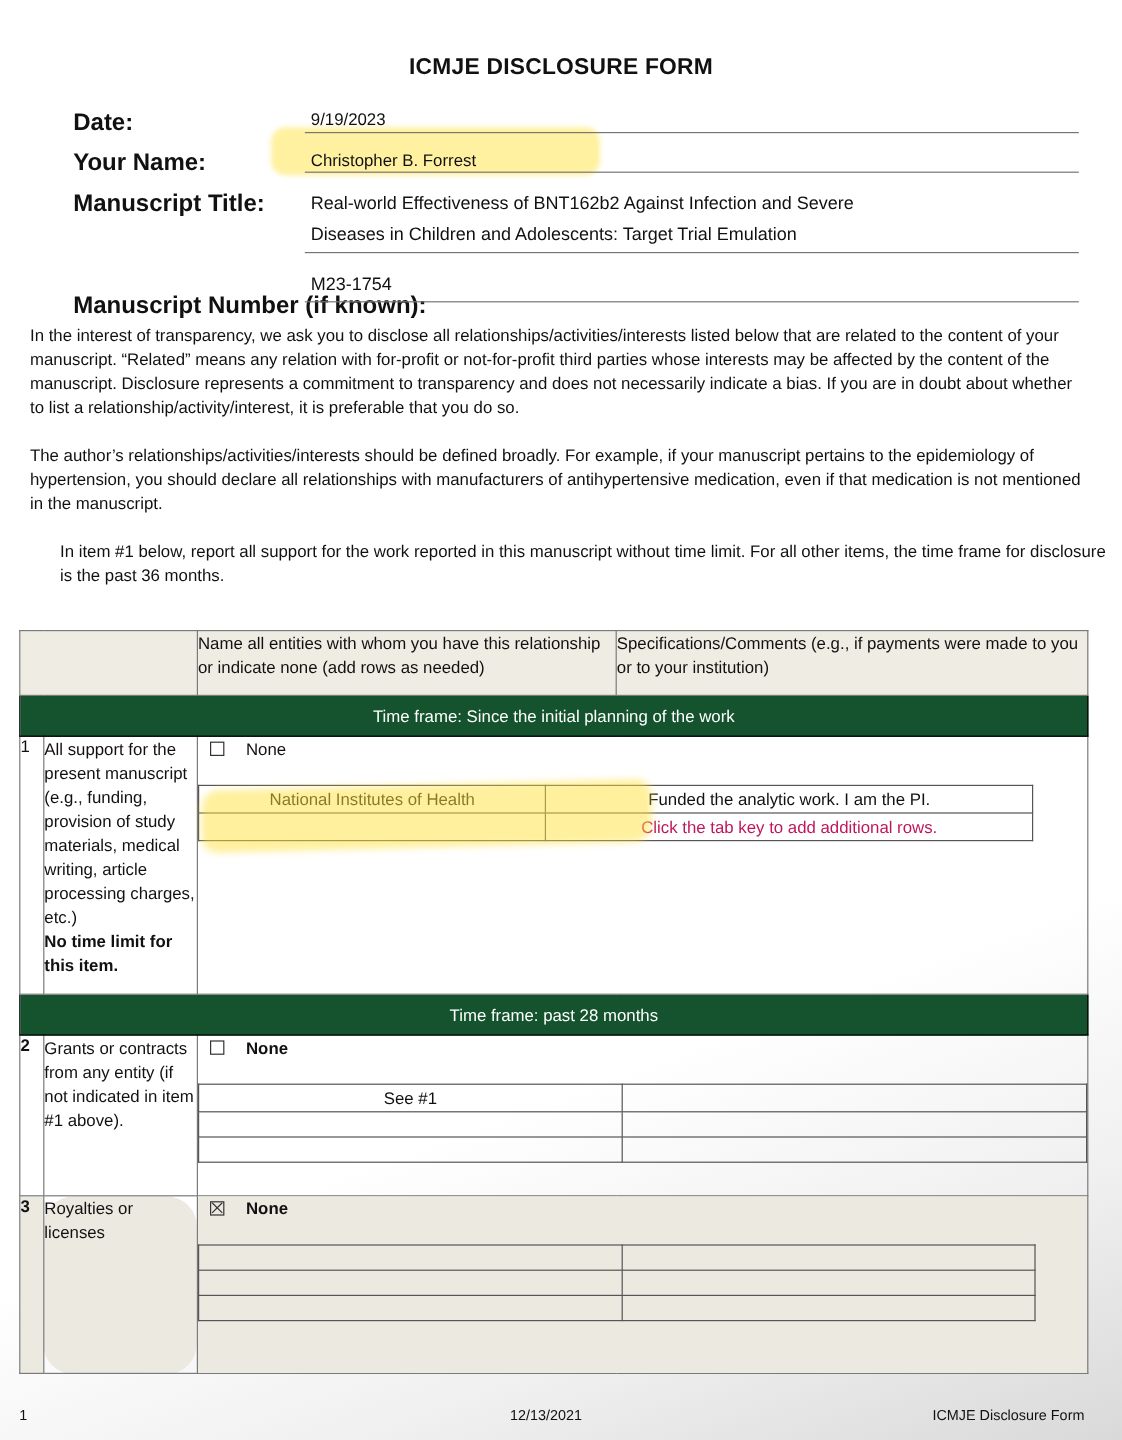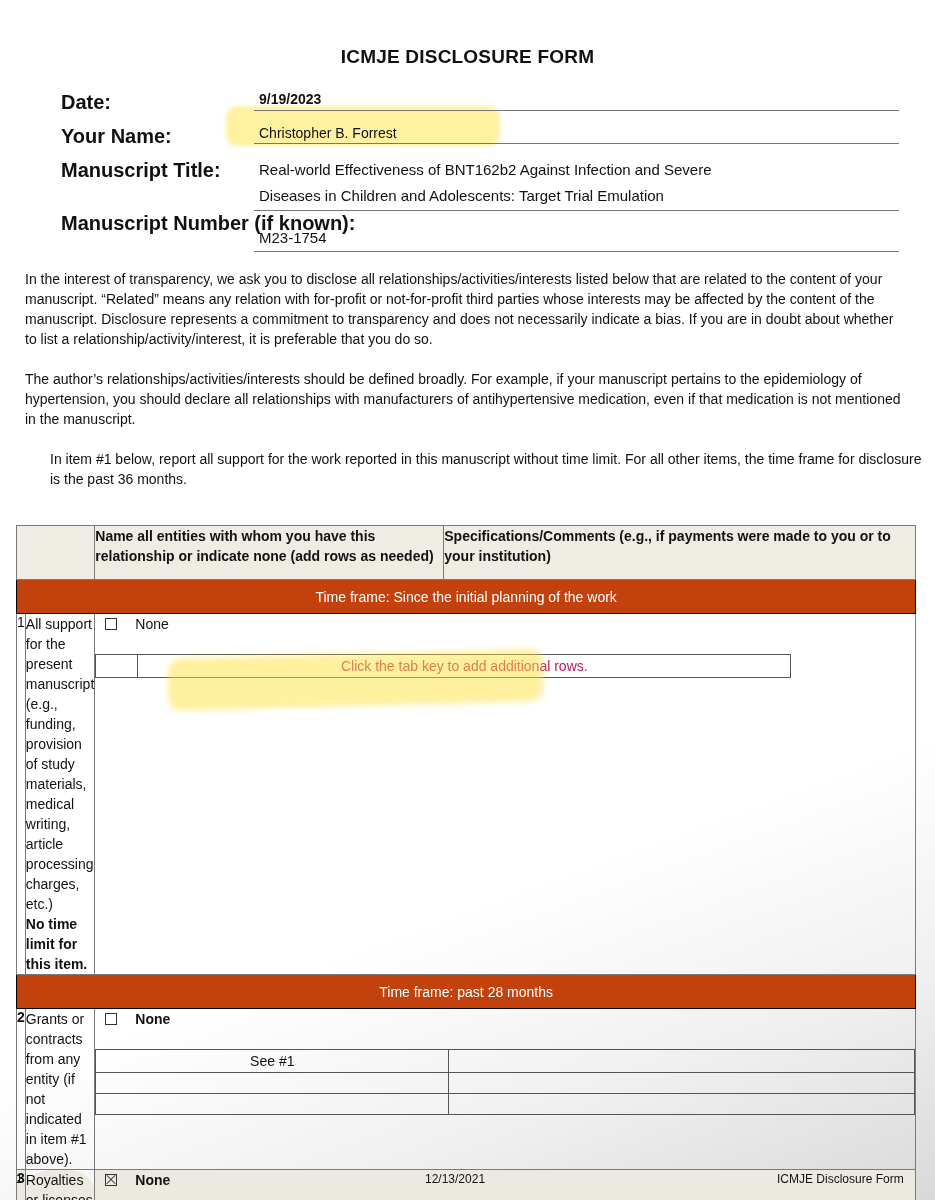--- a/index.html
+++ b/index.html
@@ -23,22 +23,22 @@
   .field-value.big { font-size: 15px; line-height: 26px; }
   .highlight-name {
     position: absolute; left: 226px; top: 106px; width: 274px; height: 40px;
     background: rgba(255, 229, 80, 0.55); border-radius: 12px; filter: blur(2px);
   }
   .para {
     position: absolute; left: 25px; width: 880px; font-size: 14px; line-height: 20px;
   }
   table.form { position: absolute; left: 16px; top: 525px; width: 891px; border-collapse: collapse; }
   .form td { border: 1px solid #7a7a7a; vertical-align: top; font-size: 14px; padding: 0; }
-  .hdr-cell { background: #efece3; font-weight: bold; padding: 8px 8px; line-height: 20px; }
-  .tf-row td { background: #c2410c; color: #fff; text-align: center; font-size: 14px; height: 33px; vertical-align: middle; border-color:#000; }
+  .hdr-cell { background: #efece3; font-weight: normal; padding: 8px 8px; line-height: 20px; }
+  .tf-row td { background: #14532d; color: #fff; text-align: center; font-size: 14px; height: 33px; vertical-align: middle; border-color:#000; }
   .num-cell { padding: 8px 6px; width: 18px; }
   .desc-cell { padding: 8px 8px; line-height: 20px; border-radius: 25px; }
   .content-cell { padding: 8px 10px; position: relative; text-align: center; }
   .none-line { display: flex; align-items: center; gap: 18px; margin-left: 10px; height: 20px; font-size: 14px; }
   .checkbox { width: 10px; height: 10px; border: 1px solid #333; position: relative; display: inline-block; }
   .checkbox.checked::before, .checkbox.checked::after {
     content: ""; position: absolute; left: -1px; top: 4px; width: 12px; height: 1px; background: #333;
   }
   .checkbox.checked::before { transform: rotate(45deg); }
   .checkbox.checked::after { transform: rotate(-45deg); }
@@ -58,35 +58,35 @@
 </head>
 <body>
 
 <div class="page-bg"></div>
 
 <div class="title">ICMJE DISCLOSURE FORM</div>
 
 <div class="highlight-name"></div>
 
 <div class="field-label" style="top:91px;">Date:</div>
-<div class="field-value" style="top:91px;font-weight:bold;">9/19/2023</div>
+<div class="field-value" style="top:91px;">9/19/2023</div>
 <div class="field-line" style="top:110px;"></div>
 
 <div class="field-label" style="top:125px;">Your Name:</div>
 <div class="field-value" style="top:125px;">Christopher B. Forrest</div>
 <div class="field-line" style="top:143px;"></div>
 
 <div class="field-label" style="top:159px;text-align:right;">Manuscript Title:</div>
 <div class="field-value big" style="top:157px;">
   <div>Real-world Effectiveness of BNT162b2 Against Infection and Severe</div>
   <div>Diseases in Children and Adolescents: Target Trial Emulation</div>
 </div>
 <div class="field-line" style="top:210px;"></div>
 
-<div class="field-label" style="top:212px;text-align:right;">Manuscript Number (if known):</div>
+<div class="field-label" style="top:244px;text-align:right;">Manuscript Number (if known):</div>
 <div class="field-value big" style="top:225px;">M23-1754</div>
 <div class="field-line" style="top:251px;"></div>
 
 <div class="para" style="top:269px;">In the interest of transparency, we ask you to disclose all relationships/activities/interests listed below that are related to the content of your manuscript.  “Related” means any relation with for-profit or not-for-profit third parties whose interests may be affected by the content of the manuscript.  Disclosure represents a commitment to transparency and does not necessarily indicate a bias.  If you are in doubt about whether to list a relationship/activity/interest, it is preferable that you do so.</div>
 <div class="para" style="top:369px;">The author’s relationships/activities/interests should be defined broadly.  For example, if your manuscript pertains to the epidemiology of hypertension, you should declare all relationships with manufacturers of antihypertensive medication, even if that medication is not mentioned in the manuscript.</div>
 <div class="para" style="top:449px;margin-left:25px;">In item #1 below, report all support for the work reported in this manuscript without time limit.  For all other items, the time frame for disclosure is the past 36 months.</div>
 
 <table class="form">
   <tbody>
       <tr style="height:54px;">
@@ -104,39 +104,43 @@
       <span class="bold" style="display:block;">No time limit for this item.</span>
     </td>
     <td class="content-cell" colspan="2">
       <div class="none-line">
         <span class="checkbox"></span>
         <span>None</span>
       </div>
       <table class="inner" style="width:696px;">
         <tbody>
         <tr>
+          <td>National Institutes of Health</td>
+          <td>Funded the analytic work. I am the PI.</td>
+        </tr>
+        <tr>
           <td></td>
           <td class="hint">Click the tab key to add additional rows.</td>
         </tr>
       </tbody>
           </table>
     </td>
   </tr>
   <tr class="tf-row">
     <td colspan="4">Time frame: past 28 months</td>
   </tr>
   <tr style="height:134px;">
     <td class="num-cell bold">2</td>
     <td class="desc-cell">Grants or contracts from any entity (if not indicated in item #1 above).</td>
     <td class="content-cell" colspan="2">
       <div class="none-line">
         <span class="checkbox"></span>
         <span class="bold">None</span>
       </div>
-      <table class="inner" style="width:820px;">
+      <table class="inner" style="width:741px;">
         <tbody>
               <tr>
           <td style="width:336px;">See #1</td>
           <td></td>
         </tr>
         <tr>
           <td></td>
           <td></td>
         </tr>
         <tr>

